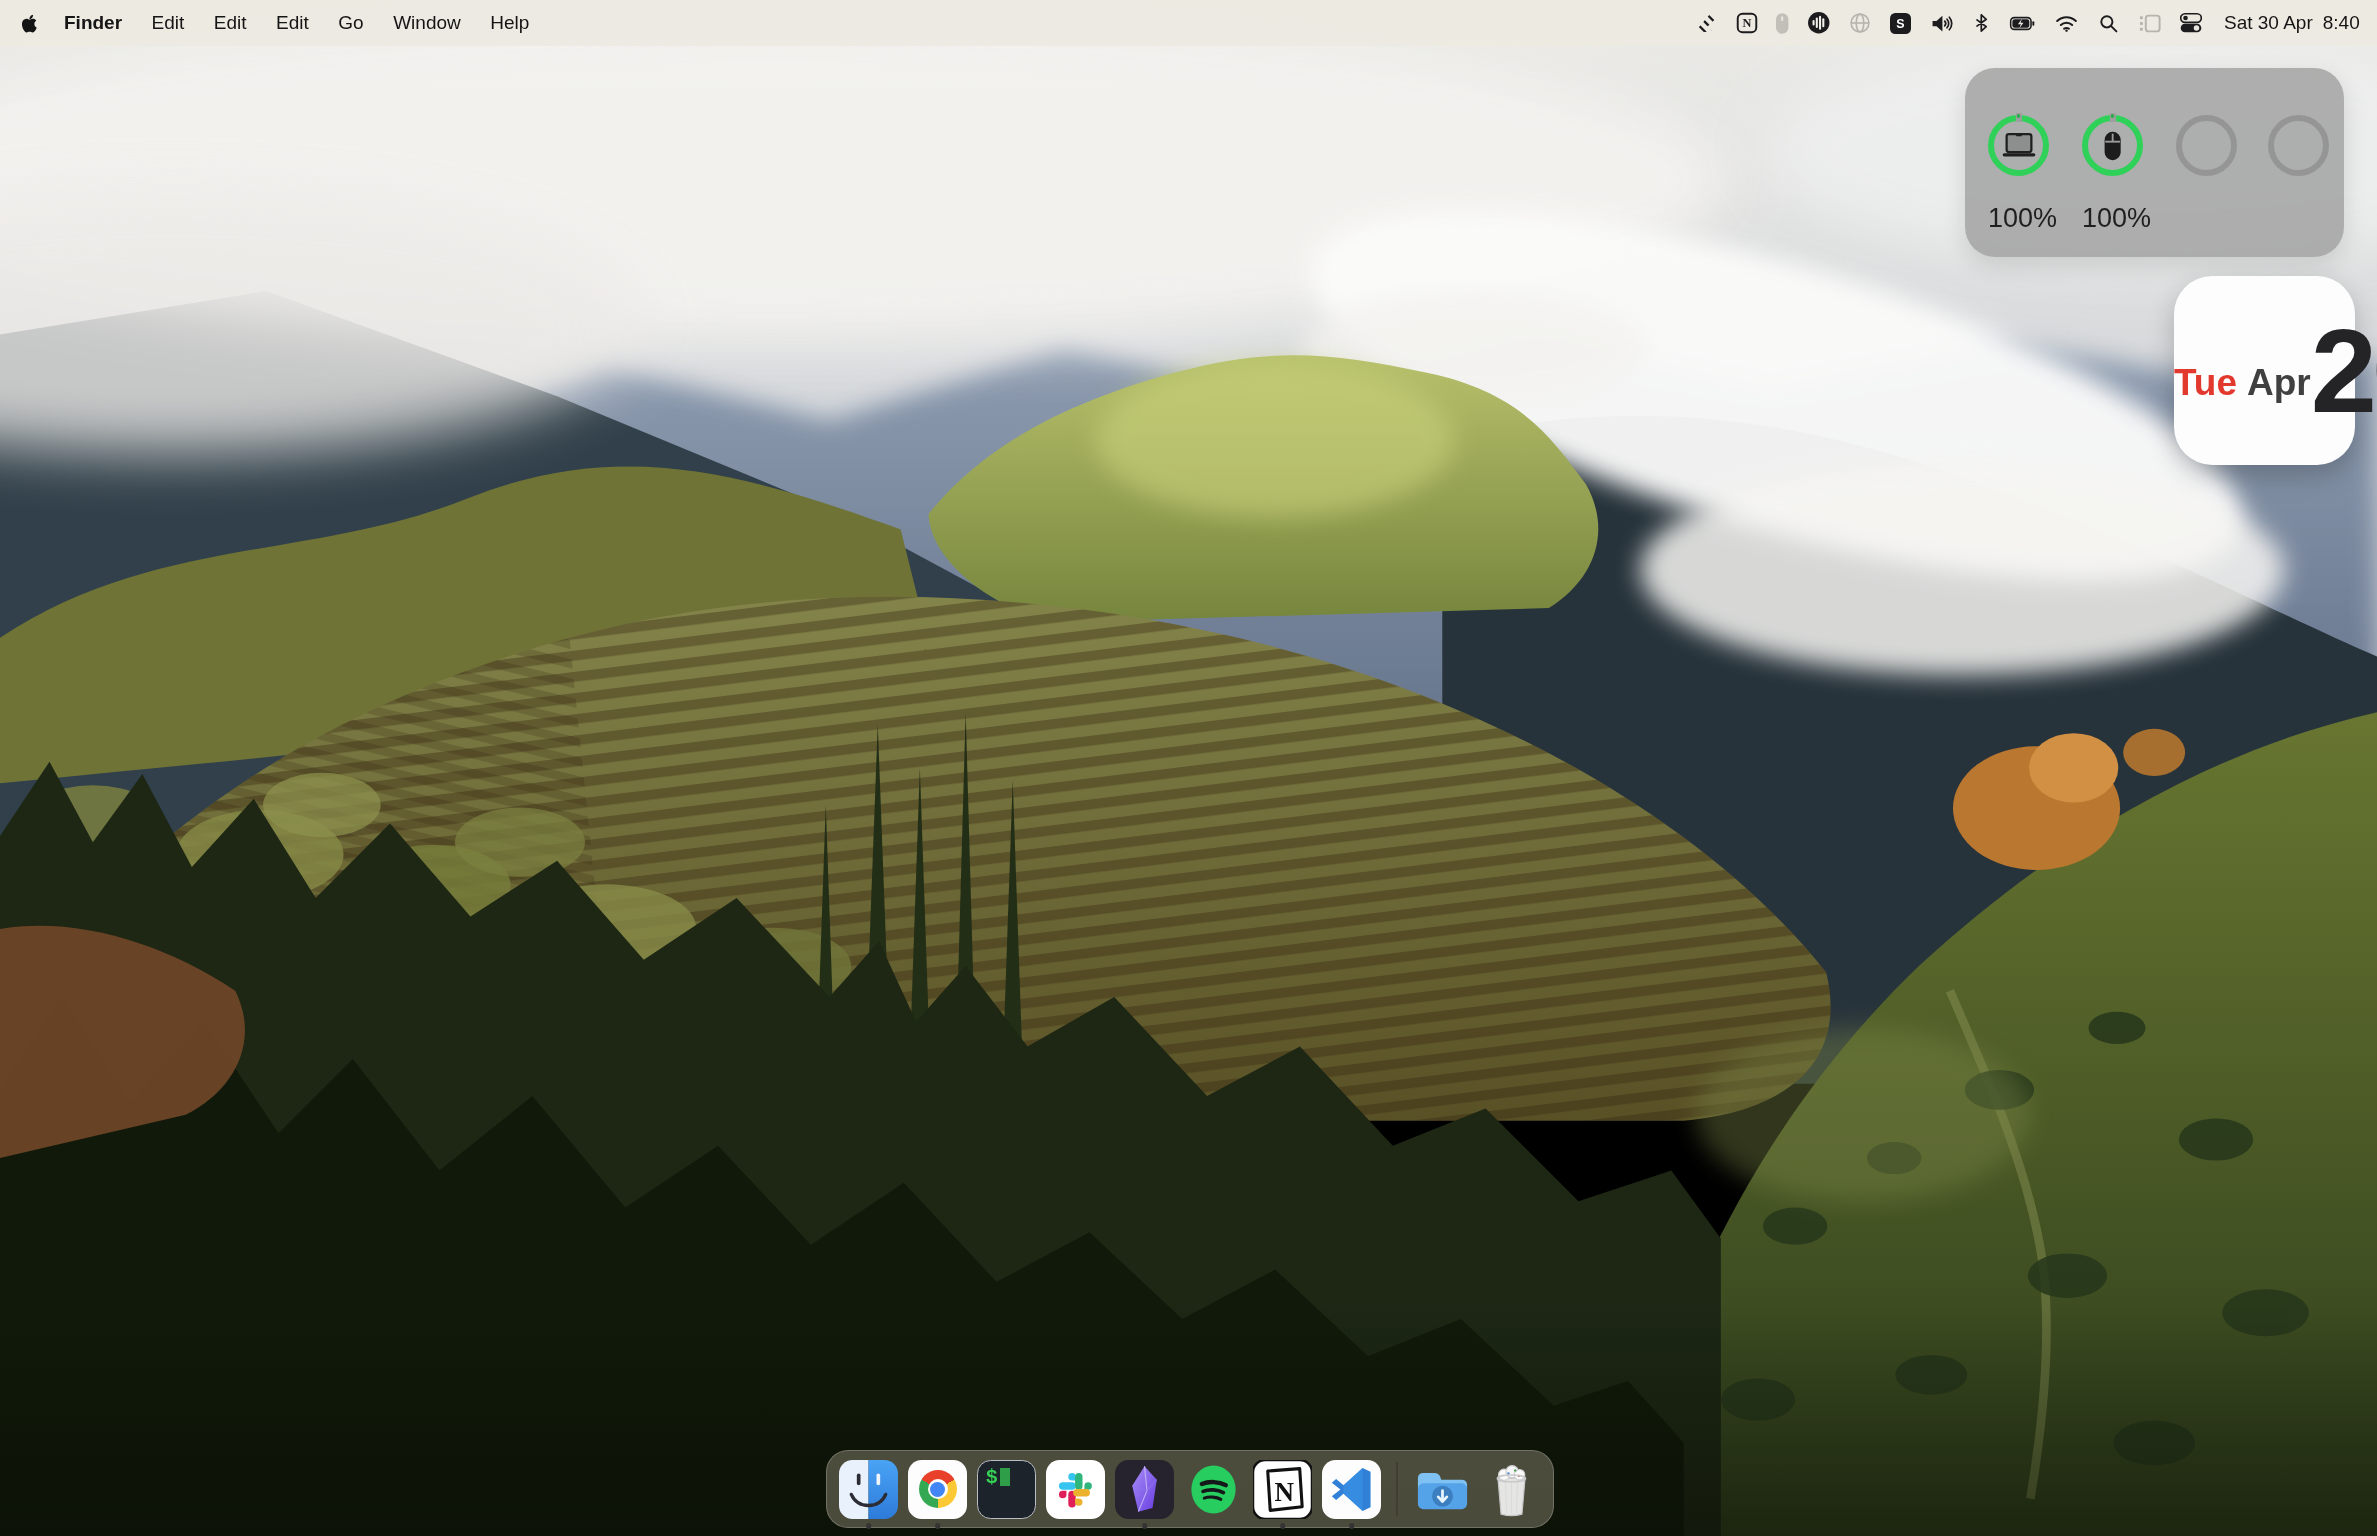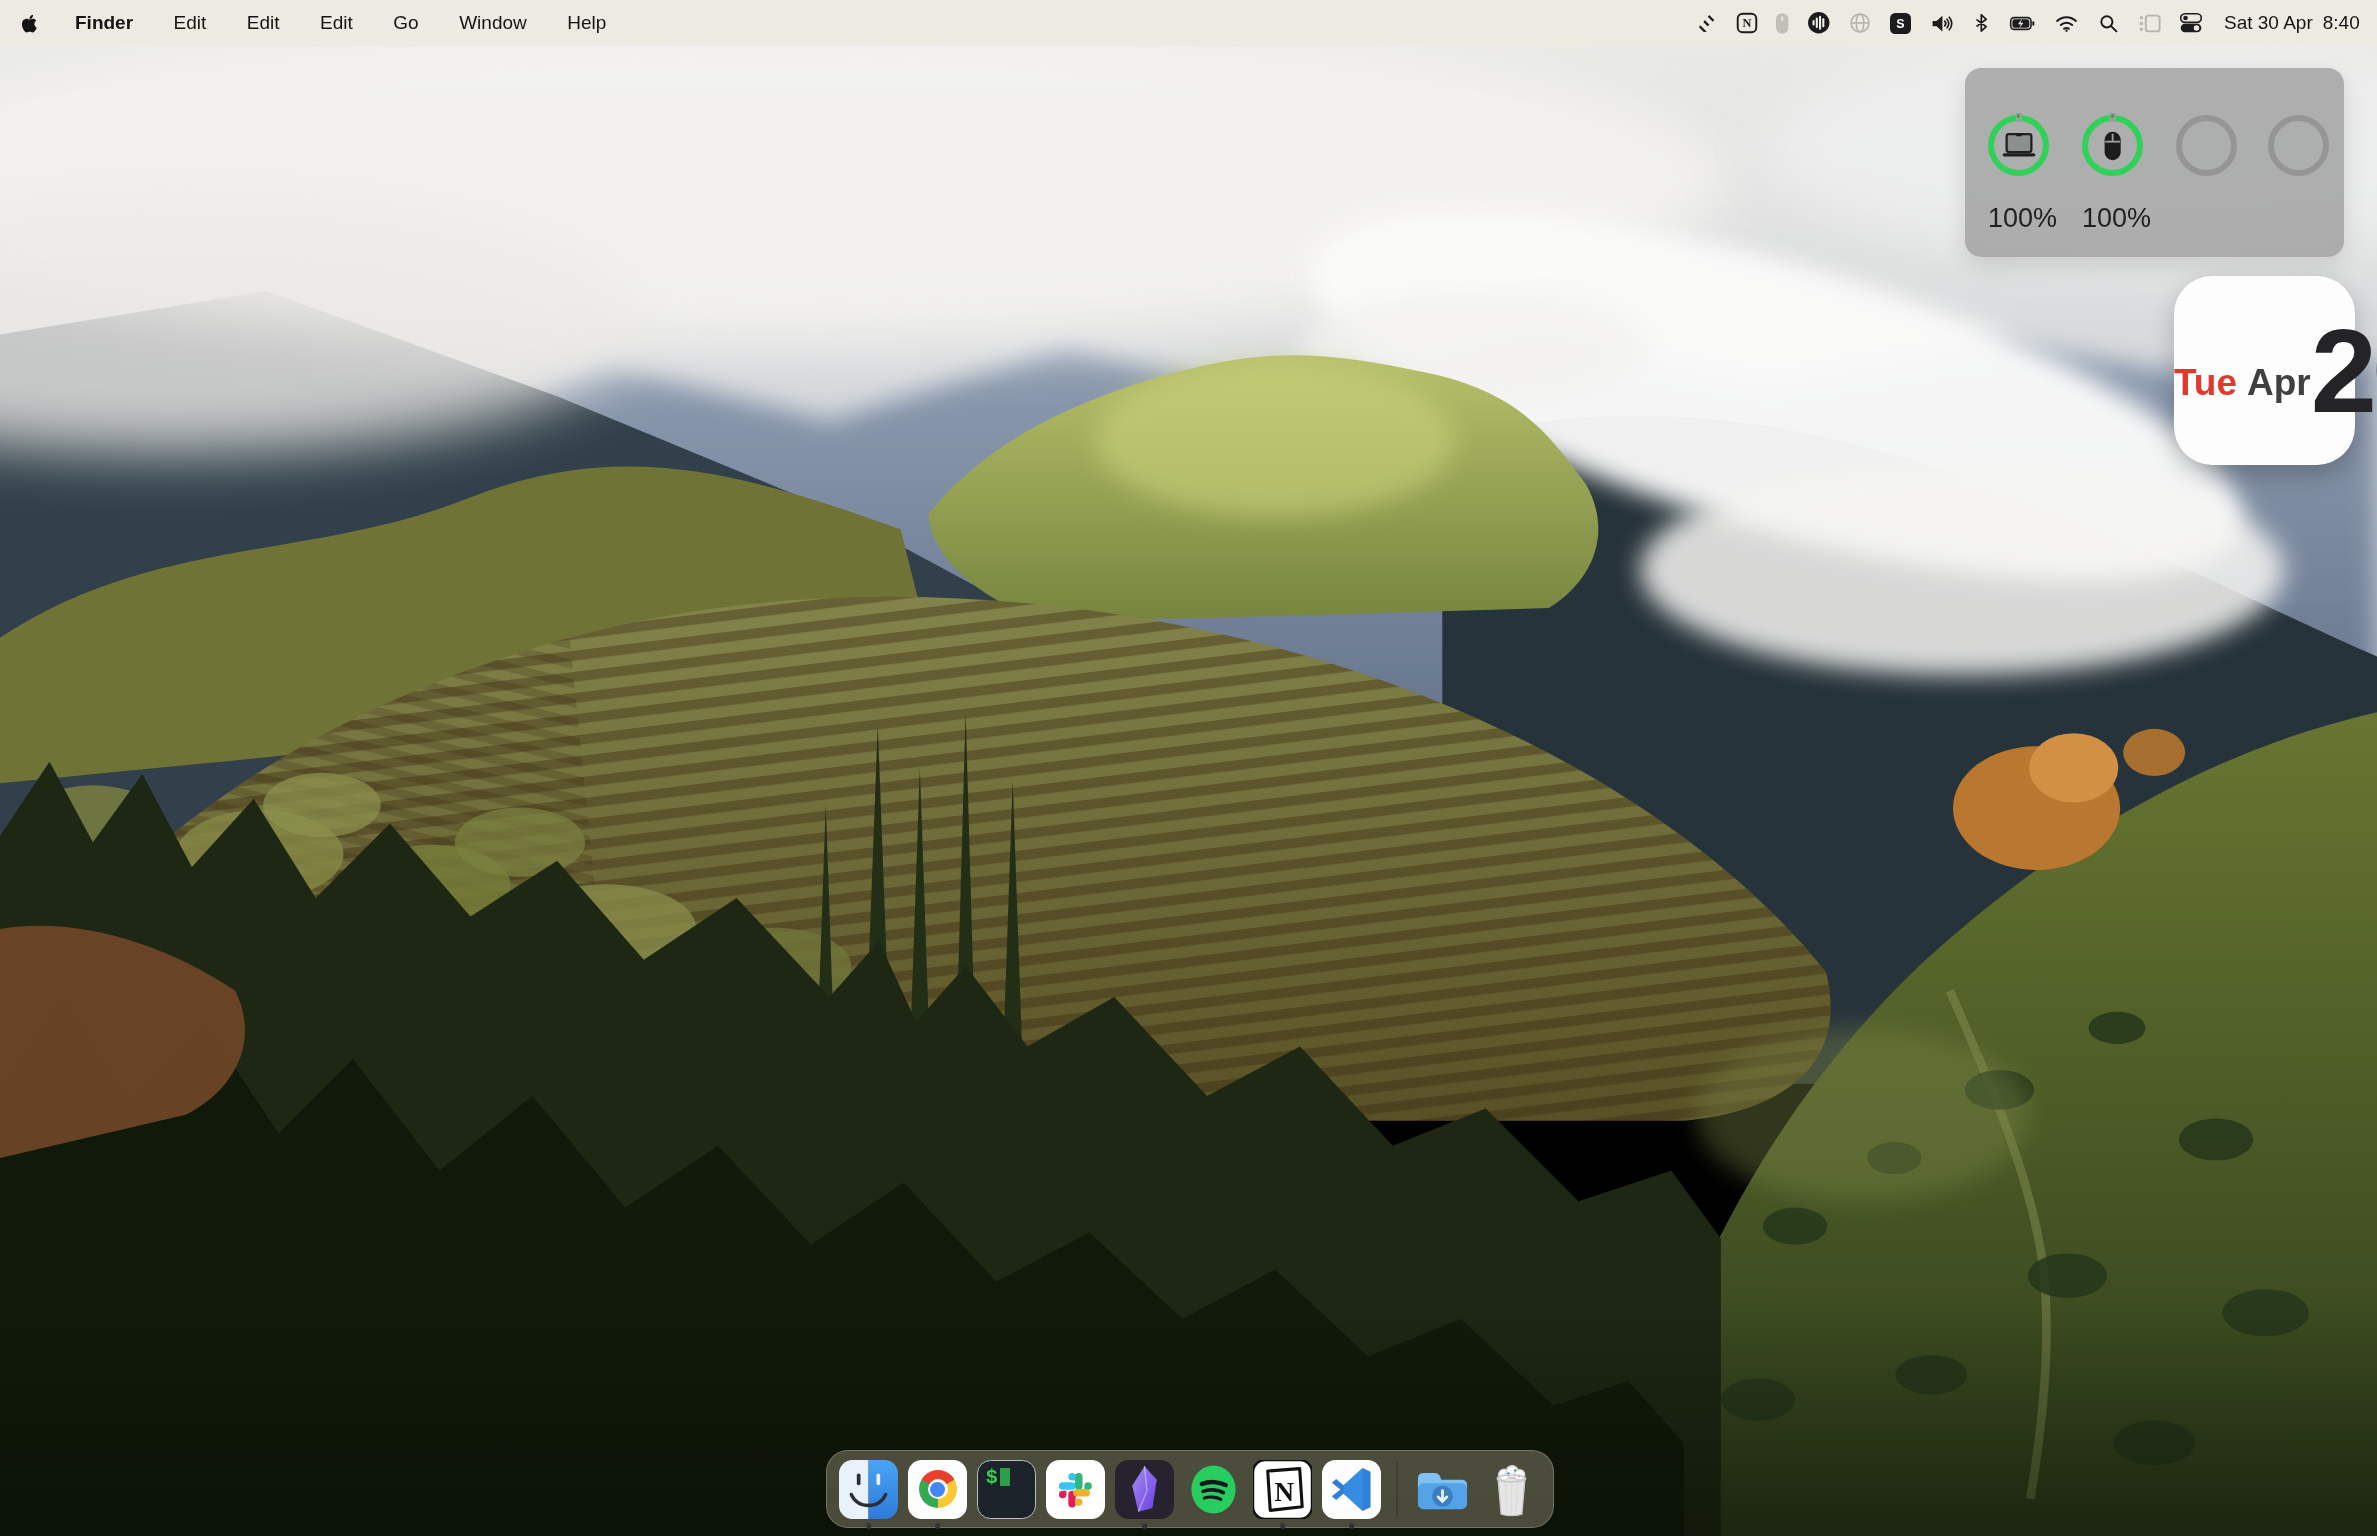--- a/index.html
+++ b/index.html
@@ -12,33 +12,33 @@
   .wallpaper { position:absolute; inset:0; }
   .wallpaper svg { display:block; width:100%; height:100%; }
 
   
   .menubar {
     position:absolute; top:0; left:0; width:2377px; height:46px;
     background:rgba(236,233,226,0.96);
     display:flex; align-items:center; justify-content:space-between;
     font-size:19px; color:#151515; z-index:50;
   }
-  .mb-left { display:flex; align-items:center; padding-left:20px; gap:12px; }
+  .mb-left { display:flex; align-items:center; padding-left:20px; gap:1px; }
   .mb-apple { width:21px; display:flex; align-items:center; margin-right:22px; }
   .mb-app { font-weight:700; margin-right:28.5px; }
   .mb-item { font-weight:400; margin-right:28.5px; }
   .mb-right { display:flex; align-items:center; gap:18.6px; padding-right:17.3px; }
   .mb-icon { display:flex; align-items:center; justify-content:center; height:27px; }
   .mb-icon.dim { opacity:0.45; }
   .mb-clock { display:flex; gap:10px; font-weight:500; margin-left:3.7px; white-space:nowrap; }
 
   
   .battery-widget {
     position:absolute; left:1965px; top:68px; width:379px; height:189px;
-    background:rgba(158,158,158,0.80); border-radius:16px; z-index:20;
+    background:rgba(158,158,158,0.80); border-radius:30px; z-index:20;
     box-shadow:0 8.7px 25px rgba(0,0,0,0.12);
   }
   .ring { position:absolute; top:47px; width:61px; height:61px; border-radius:50%;
           display:flex; align-items:center; justify-content:center; }
   .ring.active { border:6.8px solid #30d158; }
   .ring.empty  { border:6.8px solid rgba(120,120,120,0.45); }
   .ring .notch { position:absolute; top:-8px; left:50%; transform:translateX(-50%);
                  width:6.2px; height:8.7px; background:rgba(158,158,158,1); }
   .ring .notch:after{ content:""; position:absolute; left:1.2px; top:1.2px; width:3.7px; height:3.7px;
                  border-radius:50%; background:#2aa94a; }

